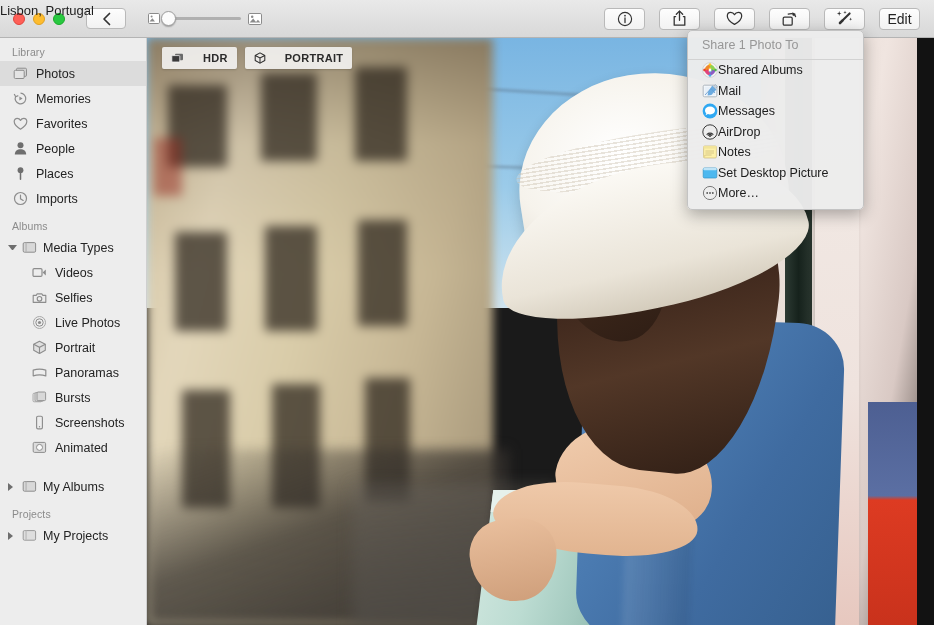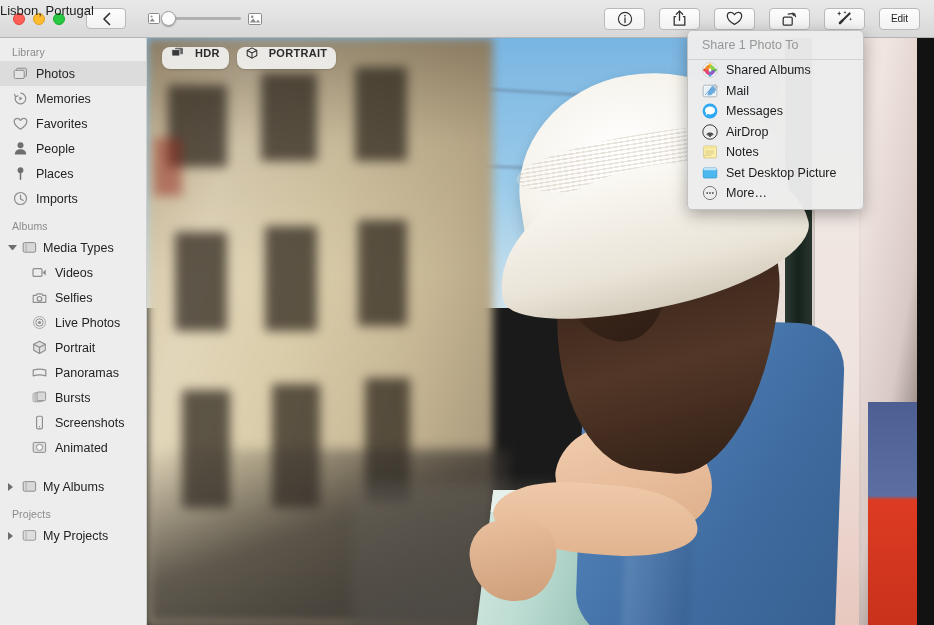--- a/index.html
+++ b/index.html
@@ -58,21 +58,21 @@
   .title-sub {
     font-size: 11.5px; color: #666; line-height: 15px; margin-top: 1px;
   }
 
   .tb-right {
     margin-left: auto; display: flex; align-items: center;
     gap: 14px; padding-right: 14px;
   }
   .tb-right .tb-btn { width: 41px; height: 22px; }
   .edit-btn {
-    width: 52px; height: 22px; font-size: 10px; color: #232323;
+    width: 52px; height: 22px; font-size: 14px; color: #232323;
   }
 
   
   .body { flex: 1; display: flex; min-height: 0; }
 
   
   .sidebar {
     width: 147px; flex: 0 0 147px;
     background: #ededed; border-right: 1px solid #cfcfcf;
     padding-top: 4px; overflow: hidden;
@@ -252,43 +252,43 @@
     position: absolute; left: 0; top: 0; width: 100%; height: 16%;
     background: #e6f1ec;
   }
 
   
   .badges {
     position: absolute; left: 15px; top: 9px;
     display: flex; gap: 8px; z-index: 5;
   }
   .badge {
-    display: flex; gap: 11px;
+    display: flex; align-items: center; gap: 19px;
     height: 22px; padding: 0 9px;
     background: rgba(248,248,248,.86);
-    border-radius: 8px; font-size: 11px; font-weight: 700;
+    border-radius: 2px; font-size: 11px; font-weight: 700;
     color: #2b2b2b; letter-spacing: .3px;
     box-shadow: 0 1px 2px rgba(0,0,0,.16);
   }
 
   
   .share-menu {
     position: absolute; right: 70px; top: 30px;
     width: 177px; z-index: 30;
     background: rgba(236,236,236,.97);
     border: 1px solid #c3c3c3; border-radius: 5px;
     box-shadow: 0 5px 16px rgba(0,0,0,.30);
     padding-bottom: 5px; overflow: hidden;
   }
   .menu-head {
     font-size: 12.5px; color: #979797;
     padding: 7px 0 7px 14px; border-bottom: 1px solid #d2d2d2;
   }
   .menu-item {
-    display: flex; align-items: center; gap: 8px;
+    display: flex; align-items: center; 
     height: 20.5px; padding-left: 14px;
     font-size: 12.5px; color: #1c1c1c;
   }
   .menu-item:first-of-type { margin-top: 5px; }
   .mico { width: 16px; height: 16px; flex: 0 0 16px; }
 </style>
 </head>
 <body>
 
 <div class="window">

